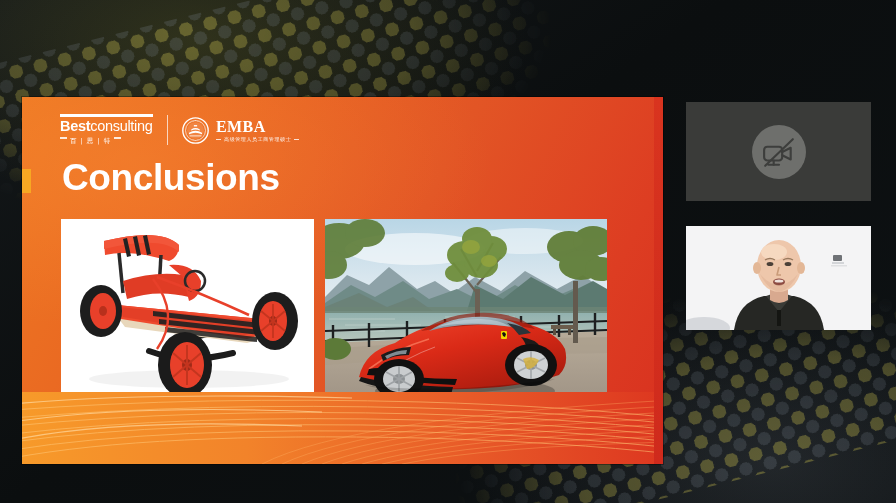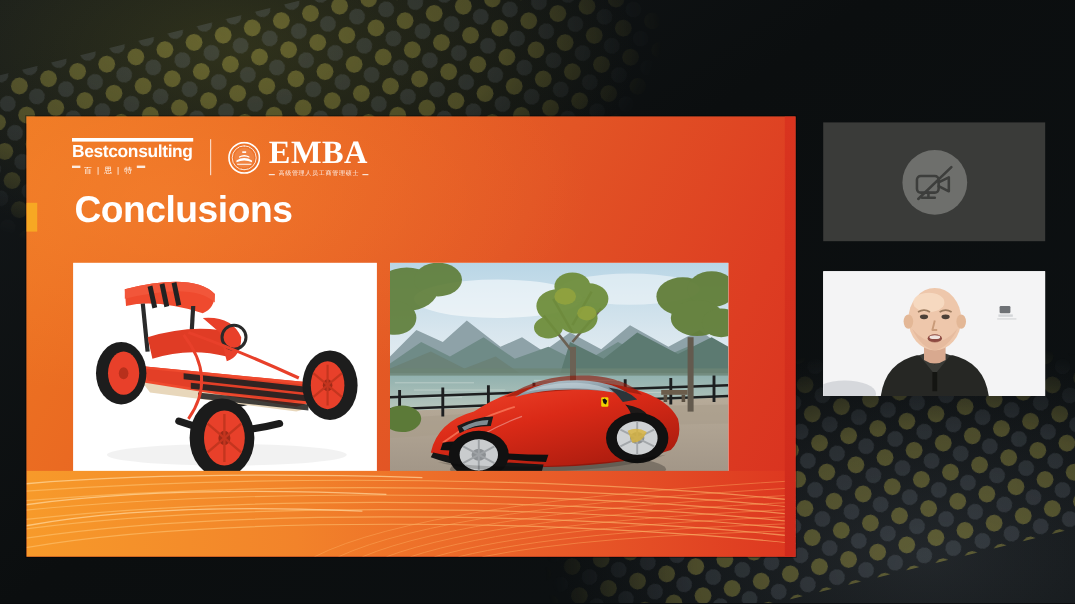--- a/index.html
+++ b/index.html
@@ -69,57 +69,57 @@
   }
   .logo-best { position: relative; }
   .logo-best .rule-top {
     height: 3px; background: #fff; margin-bottom: 2px; width: 100%;
   }
   .logo-best .wordmark {
     font-size: 14.5px; font-weight: 700; color: #fff;
     letter-spacing: -0.3px; line-height: 15px; white-space: nowrap;
     font-family: "Liberation Sans", sans-serif;
   }
-  .logo-best .wordmark .thin { font-weight: 700; }
+  .logo-best .wordmark .thin { font-weight: 400; }
   .logo-best .cn-row {
     display: flex; align-items: flex-start; gap: 3px;
     margin-top: 3px;
   }
   .logo-best .cn-row .tick { width: 7px; height: 1.5px; background: rgba(255,255,255,0.85); }
   .logo-best .cn-row .cn {
     font-size: 6.5px; color: #fff; letter-spacing: 1px;
     font-family: "DejaVu Sans", sans-serif;
   }
   .divider-v { width: 1.5px; height: 30px; background: rgba(255,255,255,0.7); }
 
   .logo-emba { display: flex; align-items: center; gap: 7px; }
   .seal { width: 27px; height: 27px; display:block; }
   .emba-text { line-height: 1; }
   .emba-text .emba-main {
     font-family: "Liberation Serif", serif;
-    font-size: 27px; font-weight: 700; color: #fff; letter-spacing: 0.4px;
+    font-size: 16px; font-weight: 700; color: #fff; letter-spacing: 0.4px;
   }
   .emba-text .emba-sub {
     margin-top: 2px;
     font-size: 5px; color: rgba(255,255,255,0.92);
     letter-spacing: 0.6px; white-space: nowrap;
     font-family: "DejaVu Sans", sans-serif;
     display: flex; align-items: center; gap: 3px;
   }
   .emba-text .emba-sub .dash { flex: 1; height: 0.8px; background: rgba(255,255,255,0.8); min-width: 5px; }
 
   
   .title-accent {
     position: absolute; left: 0; top: 72px;
     width: 9px; height: 24px;
     background: #f7a823;
   }
   .slide-title {
     position: absolute; left: 40px; top: 60px;
-    font-size: 31px; font-weight: 700; color: #ffffff;
+    font-size: 37px; font-weight: 700; color: #ffffff;
     letter-spacing: -0.4px;
     font-family: "Liberation Sans", sans-serif;
   }
 
   
   .pic {
     position: absolute;
     background: #fff;
     overflow: hidden;
   }

